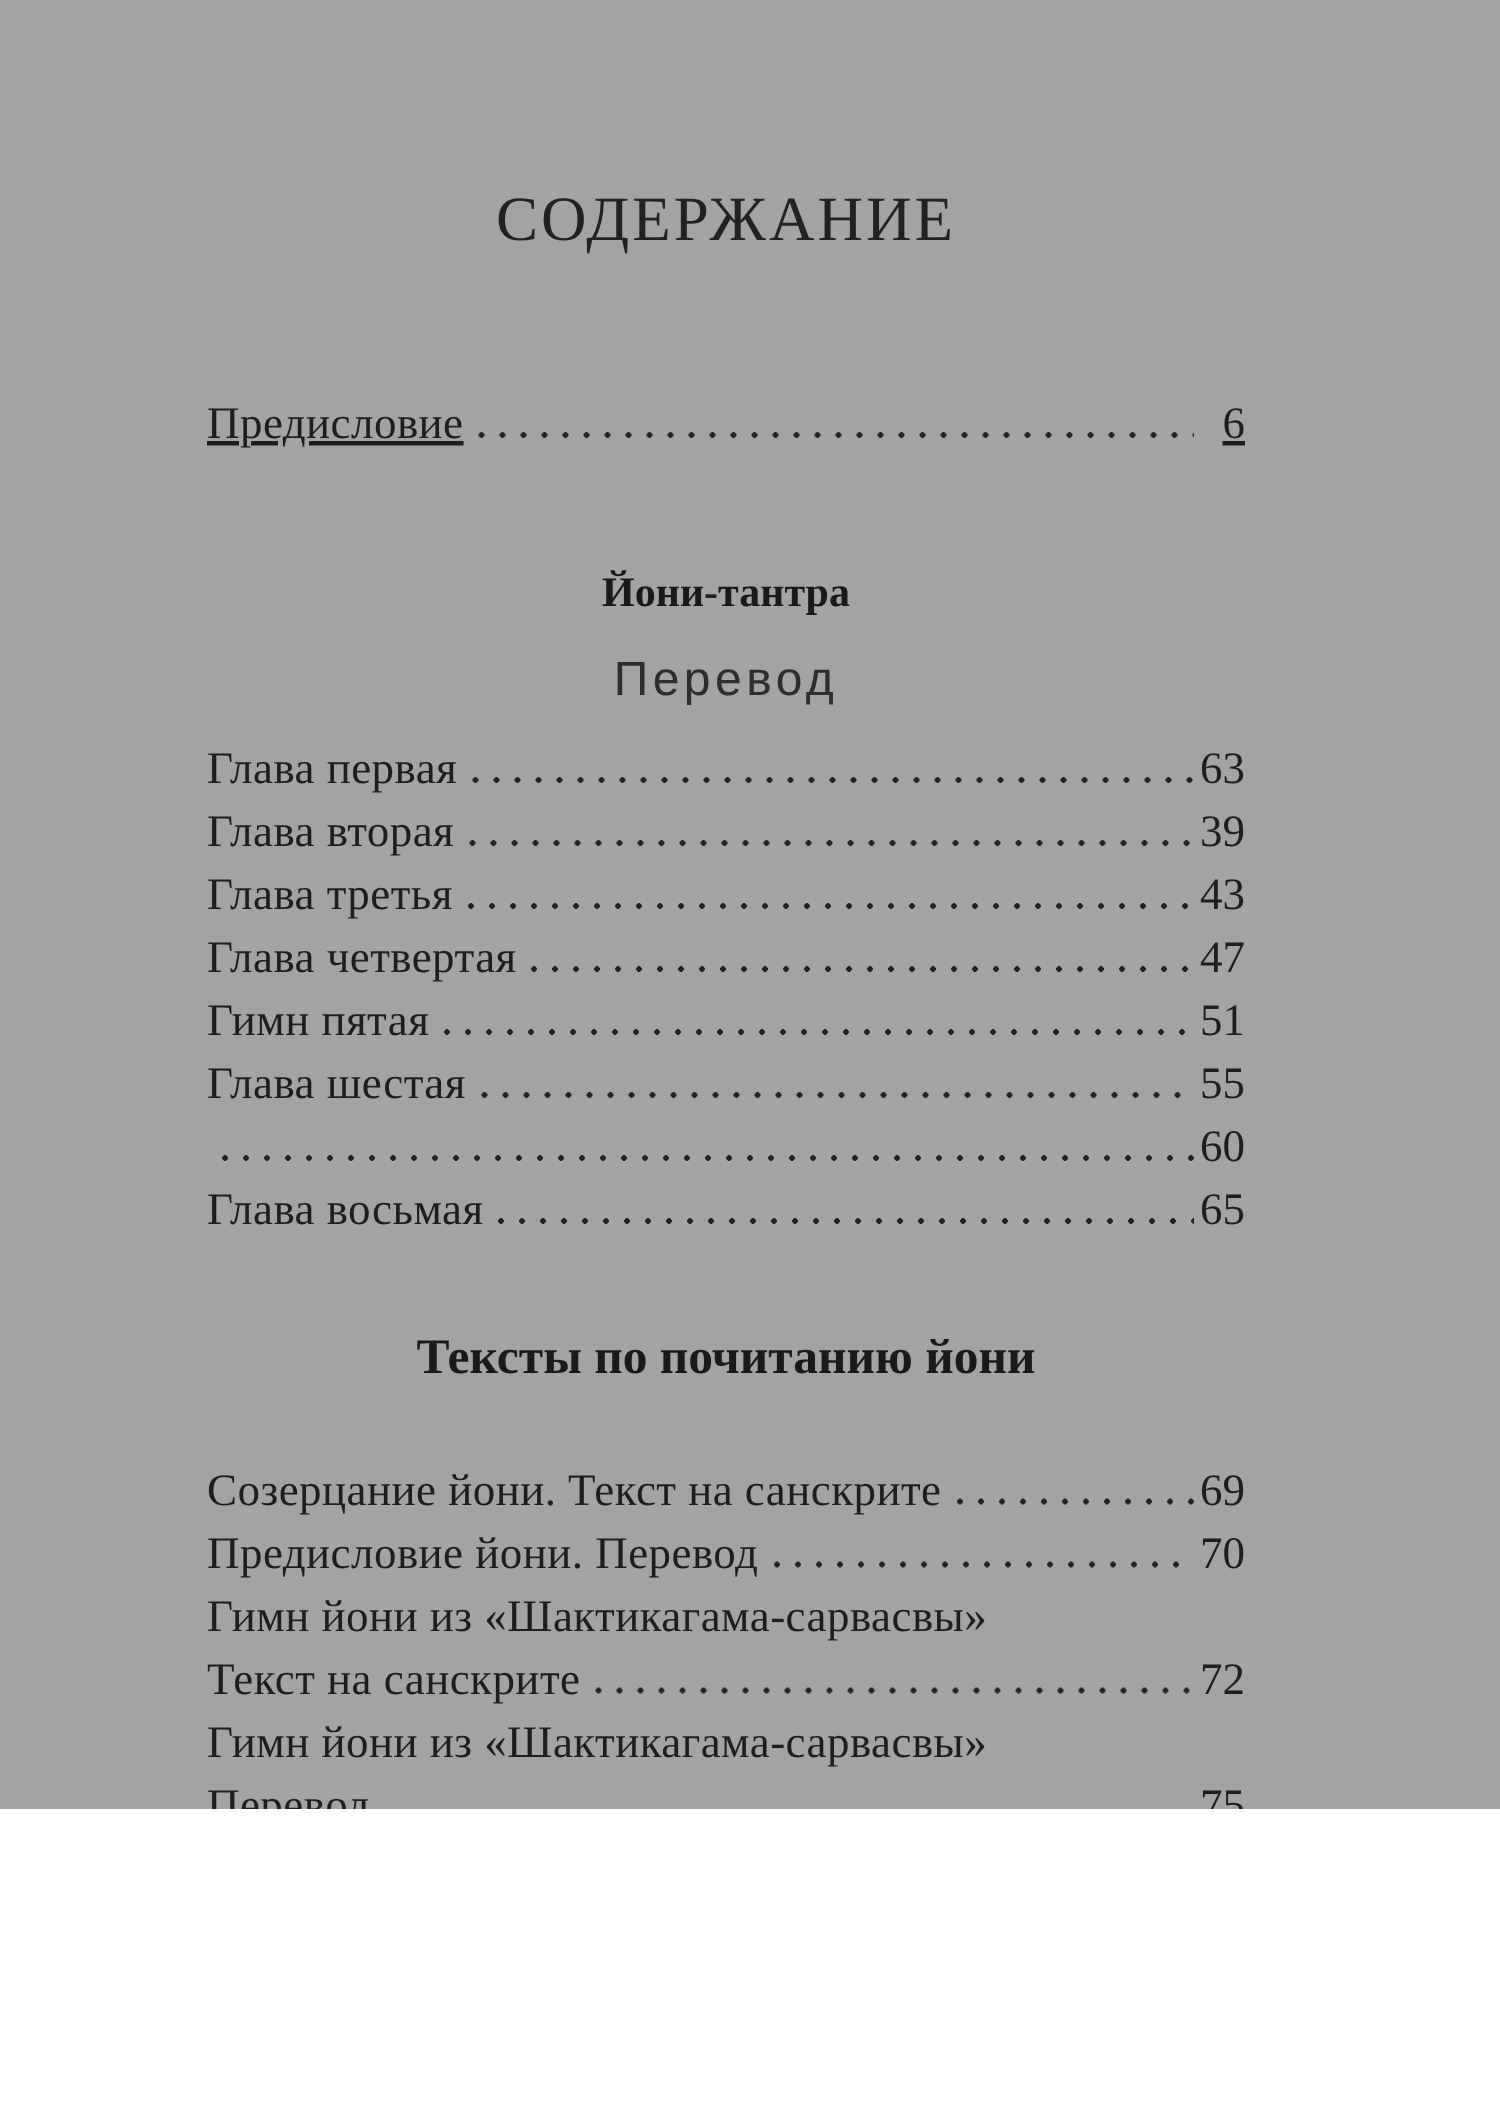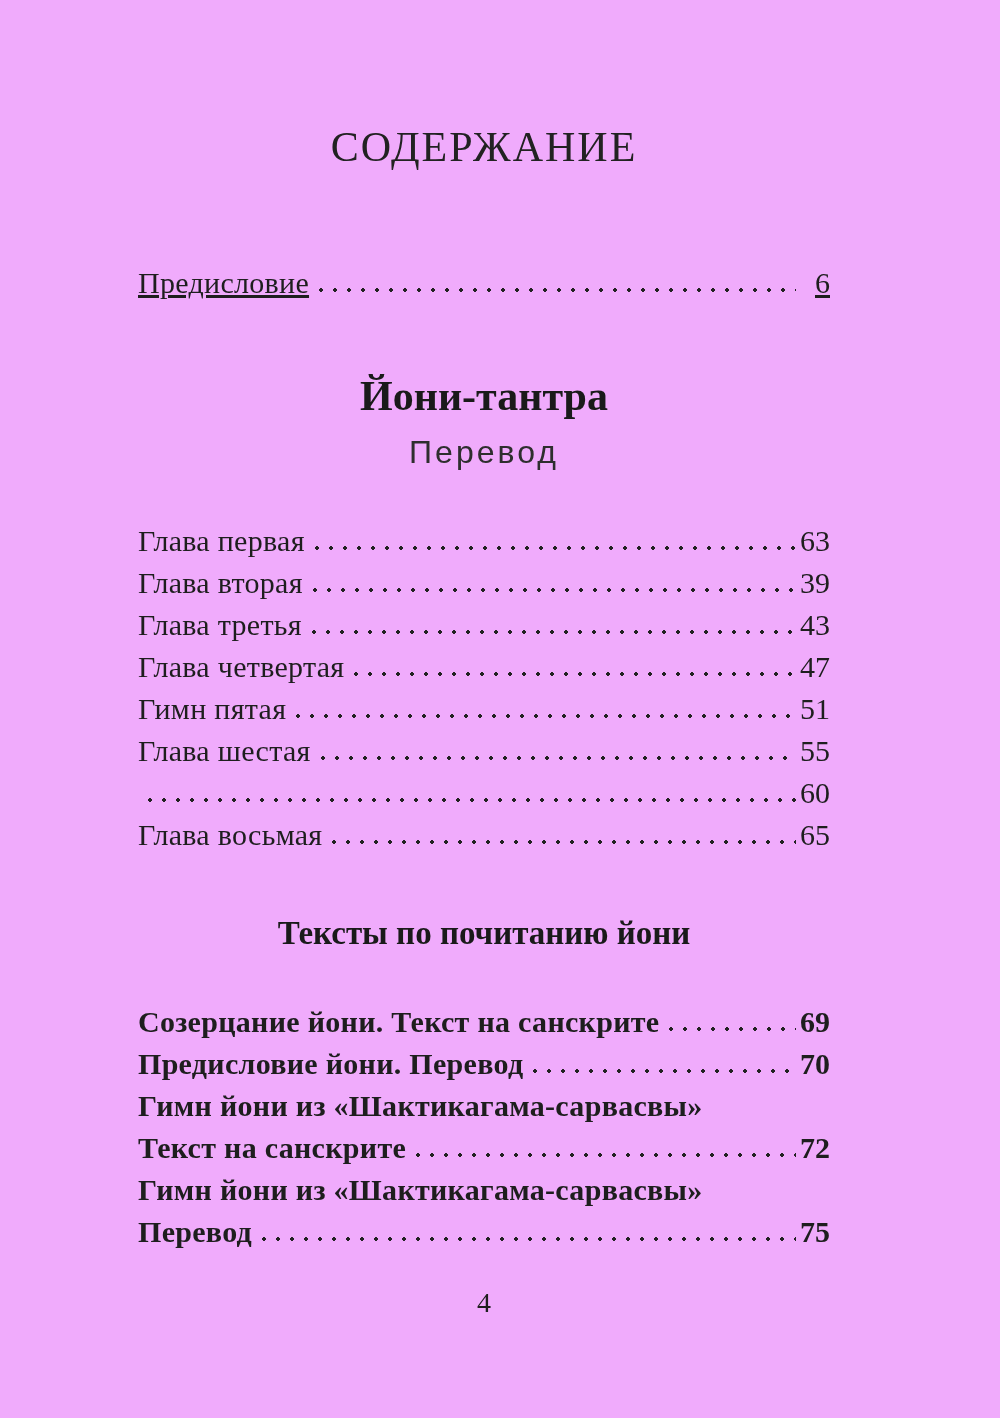--- a/index.html
+++ b/index.html
@@ -3,22 +3,22 @@
 <meta charset="utf-8">
 <style>
   html, body {
     margin: 0;
     padding: 0;
     background: #ffffff;
   }
   .book-page {
     position: relative;
     width: 1000px;
-    height: 1418px;
-    background: #f0abfc;
+    height: 1206px;
+    background: #a3a3a3;
     color: #1e1e1e;
     font-family: "Liberation Serif", serif;
     overflow: hidden;
   }
   .column {
     position: absolute;
     left: 138px;
     top: 0;
     width: 692px;
     padding-top: 126px;
@@ -55,39 +55,39 @@
   }
   .toc-row .pageno {
     flex: 0 0 auto;
     min-width: 30px;
     text-align: right;
   }
   .toc-row.no-leader .dots { background-image: none; }
   .preface-row { margin-top: 94px; text-decoration: underline; }
   h2.section-title {
     margin: 72px 0 0 0;
-    font-size: 42px;
+    font-size: 28px;
     line-height: 40px;
     font-weight: 700;
     text-align: center;
     color: #1a1a1a;
   }
   h3.section-subtitle {
     margin: 18px 0 0 0;
     font-family: "Liberation Sans", sans-serif;
     font-size: 32px;
     line-height: 36px;
     font-weight: 400;
     letter-spacing: 3px;
     text-align: center;
     color: #2e2e2e;
   }
-  .toc-list { margin-top: 50px; }
+  .toc-list { margin-top: 22px; }
   h2.section-title.texts { margin-top: 57px; font-size: 33px; }
-  .toc-list.second { margin-top: 48px; font-weight: bold; }
+  .toc-list.second { margin-top: 48px; }
   .folio {
     margin-top: 32px;
     font-size: 28px;
     line-height: 36px;
     text-align: center;
   }
 </style>
 </head>
 <body>
 

